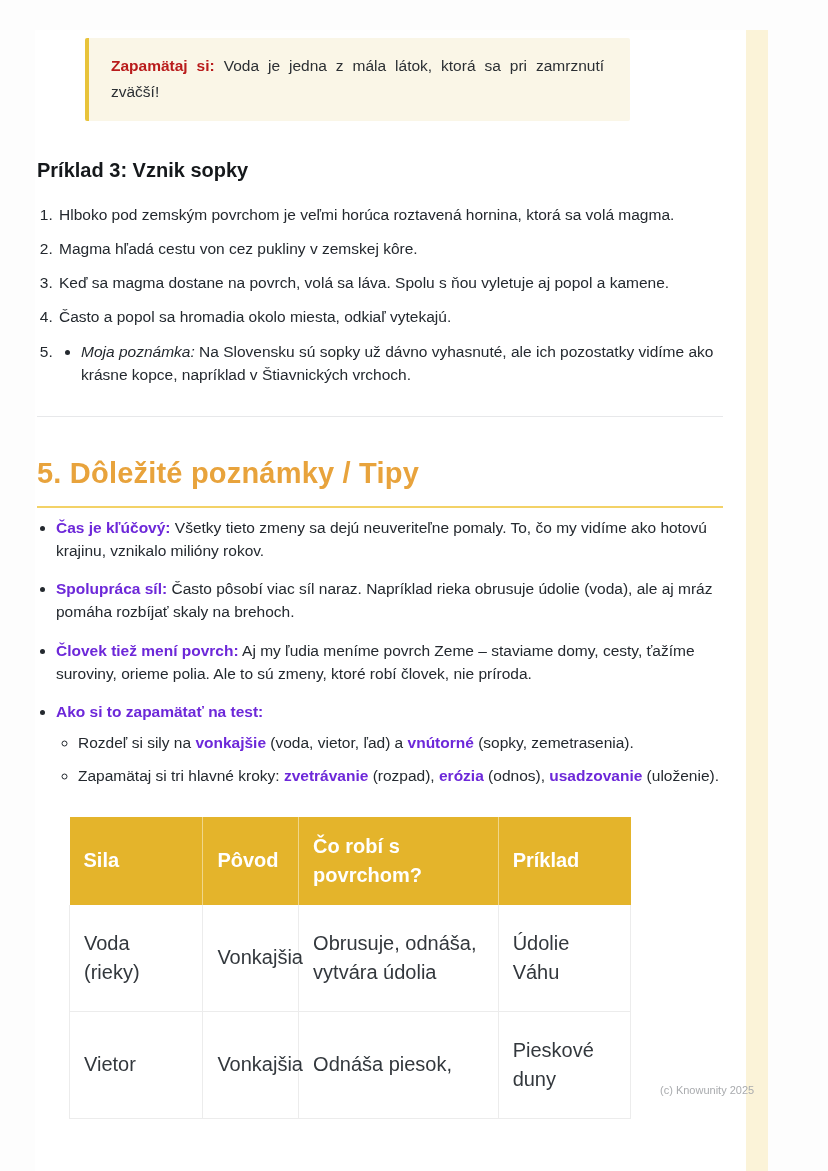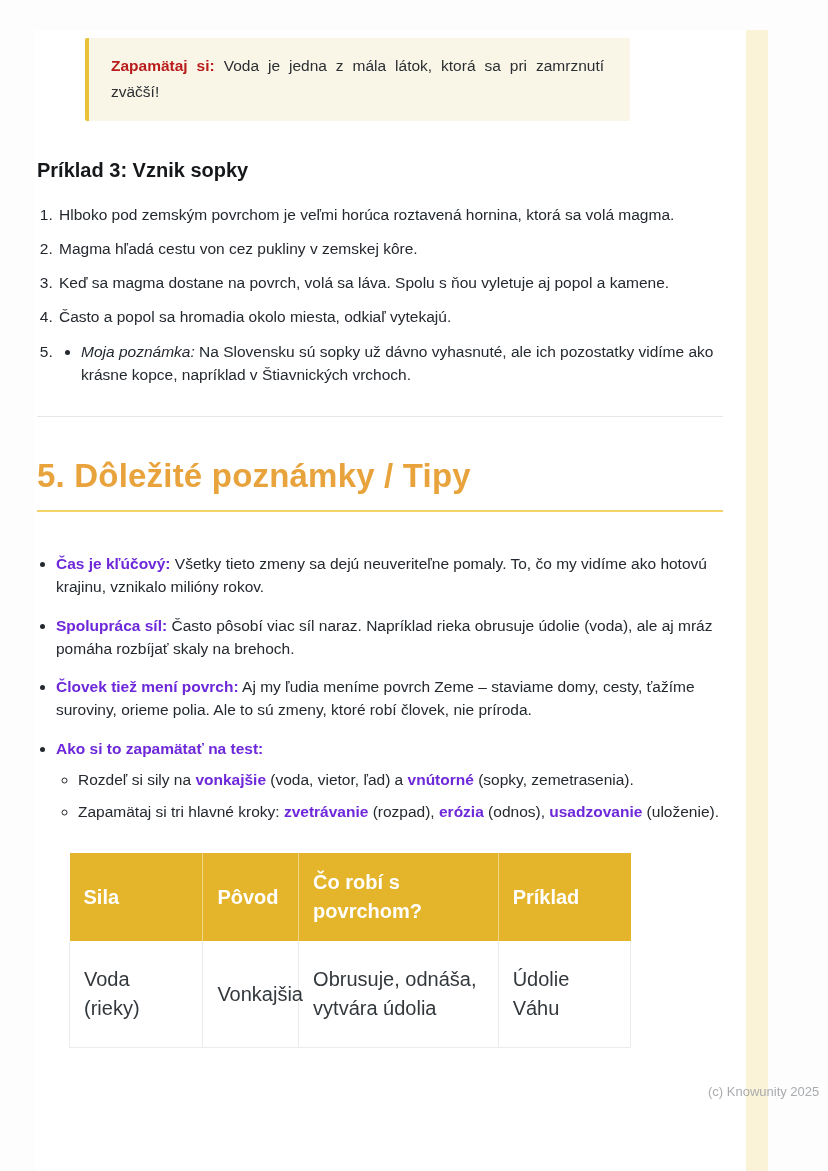--- a/index.html
+++ b/index.html
@@ -42,21 +42,21 @@
   
   ol.steps{margin:0 0 22px 0;padding-left:20px;}
   ol.steps > li{margin-bottom:11px;padding-left:2px;}
   ol.steps ul{list-style:disc;margin:8px 0 0 0;padding-left:22px;}
   ol.steps ul li{margin:0;}
   ol.steps em{font-style:italic;}
   
   hr.divider{border:none;border-top:1px solid #e7e8ea;margin:30px 0 40px 0;}
   
   h2.section-title{
-    font-size:33px;line-height:1.15;margin:0 0 40px 0;padding-bottom:15px;
+    font-size:29px;line-height:1.15;margin:0 0 8px 0;padding-bottom:15px;
     color:var(--accent,#E8A33C);
     border-bottom:2px solid var(--accent-underline,#F3D267);
     font-weight:bold;letter-spacing:.2px;
   }
   
   ul.tips{margin:0 0 30px 0;padding-left:19px;list-style:disc;}
   ul.tips > li{margin-bottom:15px;}
   ul.tips strong{color:#6d28d9;}
   ul.tips ul{list-style:circle;margin:8px 0 0 0;padding-left:22px;}
   ul.tips ul li{margin-bottom:9px;}
@@ -71,22 +71,22 @@
     border-right:1px solid rgba(255,255,255,.45);
   }
   table.summary th:last-child{border-right:none;}
   table.summary td{
     background:#fff;border:1px solid #ececec;border-top:none;
     padding:24px 14px;vertical-align:middle;line-height:1.45;
   }
   .col-sila{width:131px;}.col-povod{width:94px;}.col-robi{width:196px;}.col-priklad{width:130px;}
   
   .watermark{
-    position:absolute;top:1082px;left:708px;z-index:3;
-    font-size:13px;color:#a9abae;white-space:nowrap;
+    position:absolute;top:1082px;left:660px;z-index:3;
+    font-size:11px;color:#a9abae;white-space:nowrap;
   }
 </style>
 </head>
 <body>
 
 <div class="page">
   <div class="edge-strip"></div>
 
   <div class="content">
 
@@ -134,19 +134,25 @@
           <th class="col-priklad">Príklad</th>
         </tr>
       </thead>
       <tbody>
         <tr>
           <td>Voda (rieky)</td>
           <td>Vonkajšia</td>
           <td>Obrusuje, odnáša, vytvára údolia</td>
           <td>Údolie Váhu</td>
         </tr>
+        <tr>
+          <td>Vietor</td>
+          <td>Vonkajšia</td>
+          <td>Odnáša piesok,</td>
+          <td>Pieskové duny</td>
+        </tr>
       </tbody>
     </table>
 
   </div>
 </div>
 
 <div class="watermark">(c) Knowunity 2025</div>
 
 </body></html>

